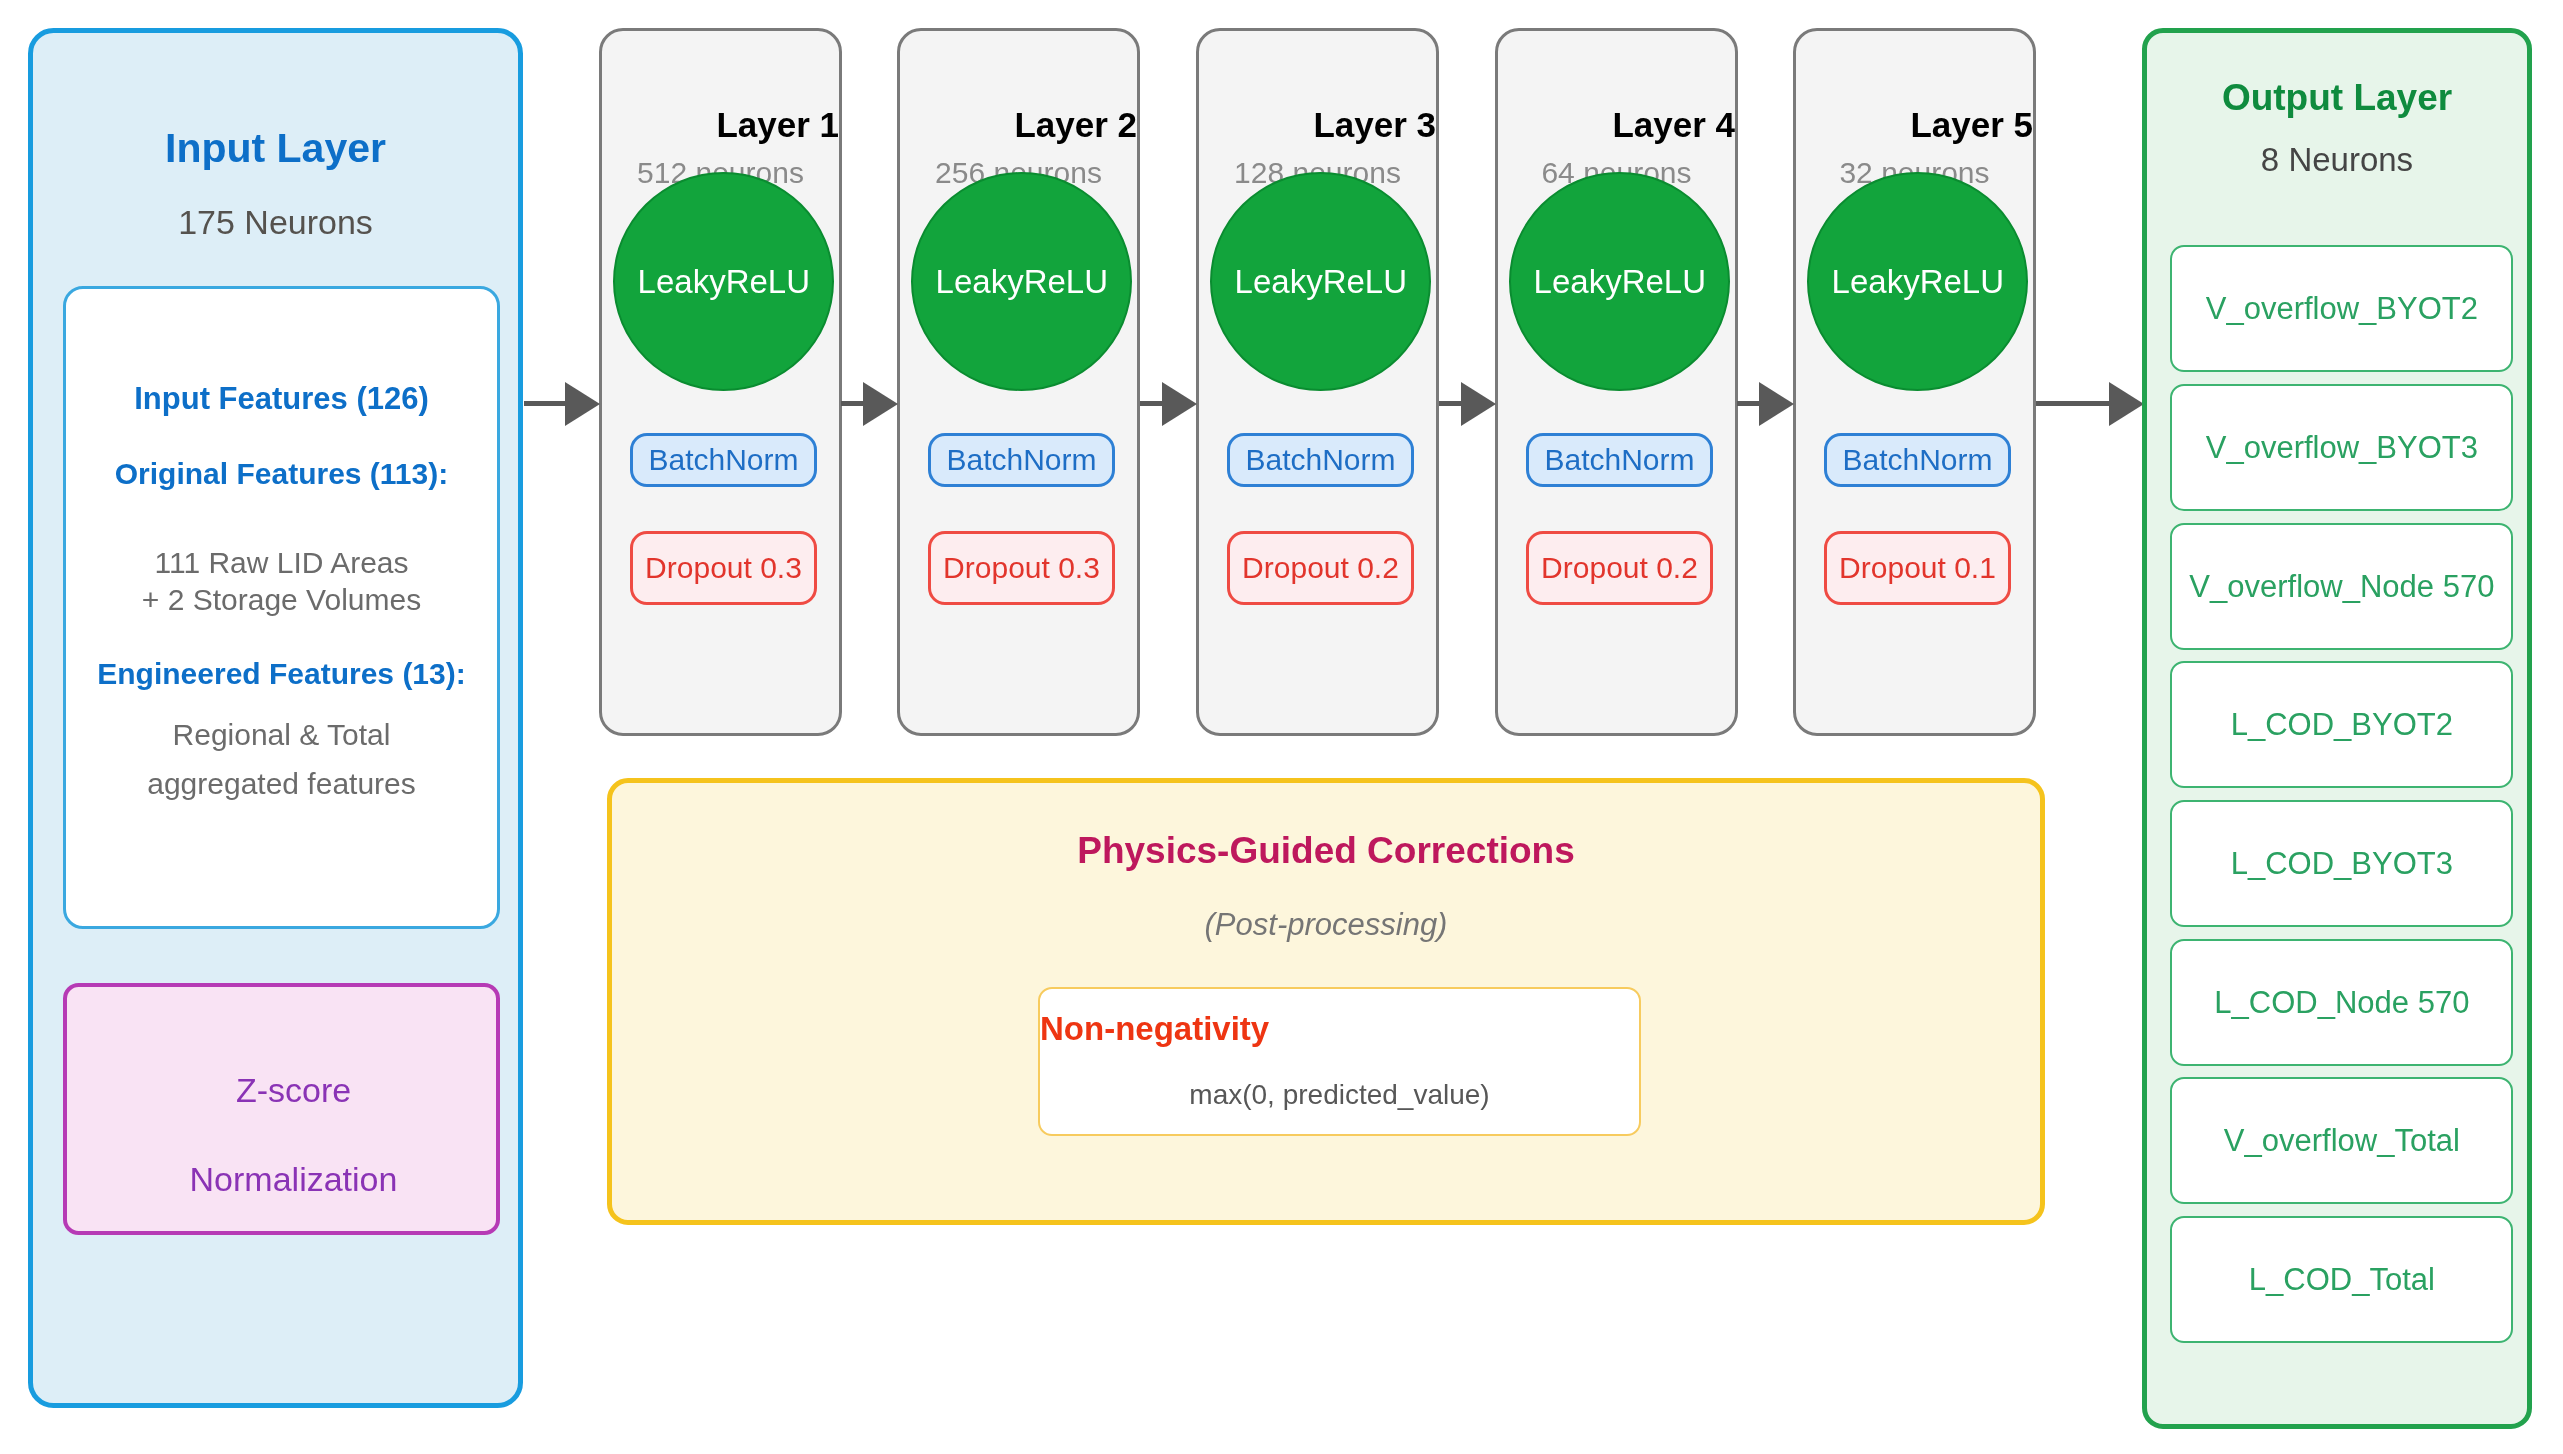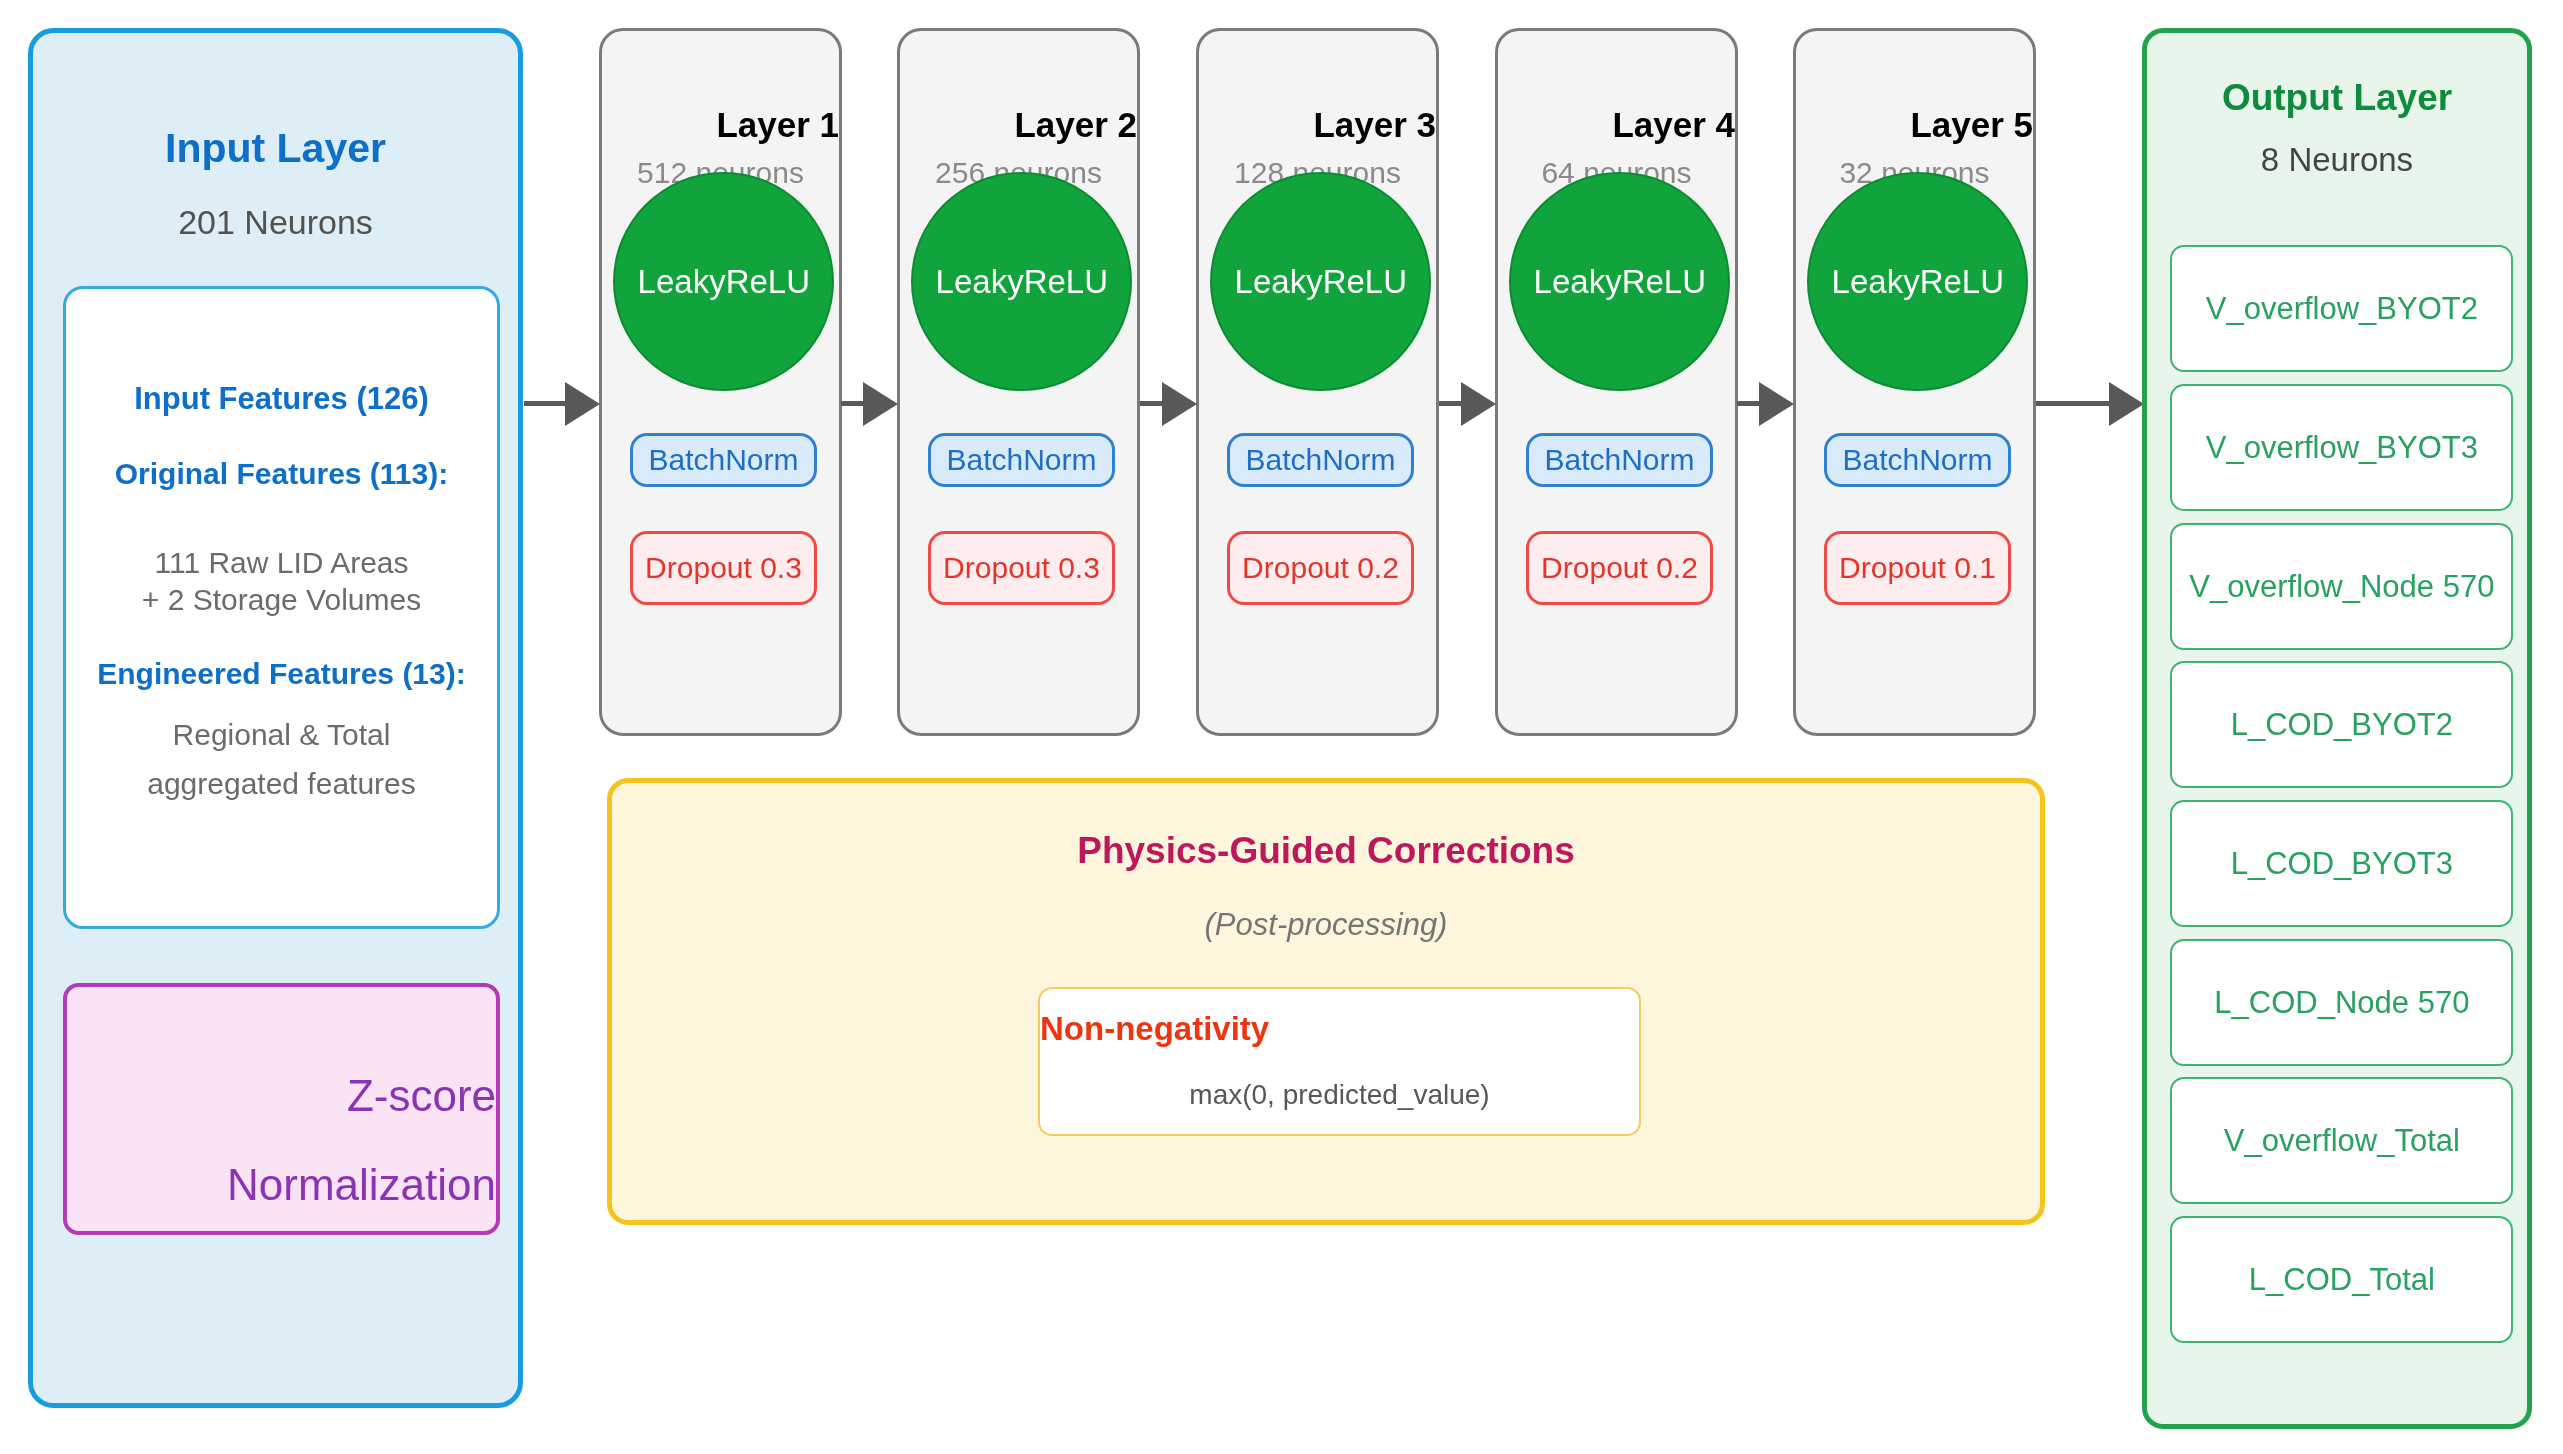--- a/index.html
+++ b/index.html
@@ -15,22 +15,22 @@
   .input-sub{position:absolute;top:170px;width:100%;text-align:center;
     font-size:34px;color:#55524e;}
   .features-box{position:absolute;left:30px;top:253px;width:437px;height:643px;
     background:#ffffff;border:3.5px solid #3aa8e0;border-radius:20px;}
   .features-box div{position:absolute;width:100%;text-align:center;}
   .f-head{font-size:31px;font-weight:bold;color:#0d6fc8;}
   .f-sub{font-size:30px;font-weight:bold;color:#0d6fc8;}
   .f-body{font-size:30px;color:#6b6b6b;}
   .norm-box{position:absolute;left:30px;top:950px;width:437px;height:252px;
     background:#f9e3f4;border:4.2px solid #b63ab5;border-radius:15.6px;}
-  .norm-box div{position:absolute;width:100%;text-align:right;
-    font-size:44px;color:#8a33b5;}
+  .norm-box div{position:absolute;width:100%;text-align:center;
+    font-size:34px;color:#8a33b5;margin-left:12px;}
 
   
   .layer-col{position:absolute;top:28px;width:243px;height:708px;
     background:#f4f4f4;border:3.5px solid #7a7a7a;border-radius:24px;}
   .layer-title{position:absolute;top:74px;width:100%;text-align:right;
     font-size:35px;font-weight:bold;color:#000000;}
   .layer-neurons{position:absolute;top:125px;width:100%;text-align:center;
     font-size:30px;color:#8a8a8a;}
   .activation{position:absolute;left:11.3px;top:141px;width:221px;height:219px;
     background:#12a43c;border:2.8px solid #0a8c30;border-radius:50%;
@@ -77,21 +77,21 @@
     display:flex;align-items:center;justify-content:center;
     font-size:31px;color:#2aa161;}
 </style>
 </head>
 <body>
 
 <div class="canvas">
 
   <section class="input-box">
     <div class="input-title">Input Layer</div>
-    <div class="input-sub">201 Neurons</div>
+    <div class="input-sub">175 Neurons</div>
     <div class="features-box">
       <div class="f-head" style="top:92px">Input Features (126)</div>
       <div class="f-sub" style="top:168px">Original Features (113):</div>
       <div class="f-body" style="top:257px">111 Raw LID Areas</div>
       <div class="f-body" style="top:294px">+ 2 Storage Volumes</div>
       <div class="f-sub" style="top:368px">Engineered Features (13):</div>
       <div class="f-body" style="top:429px">Regional &amp; Total</div>
       <div class="f-body" style="top:478px">aggregated features</div>
     </div>
     <div class="norm-box">

